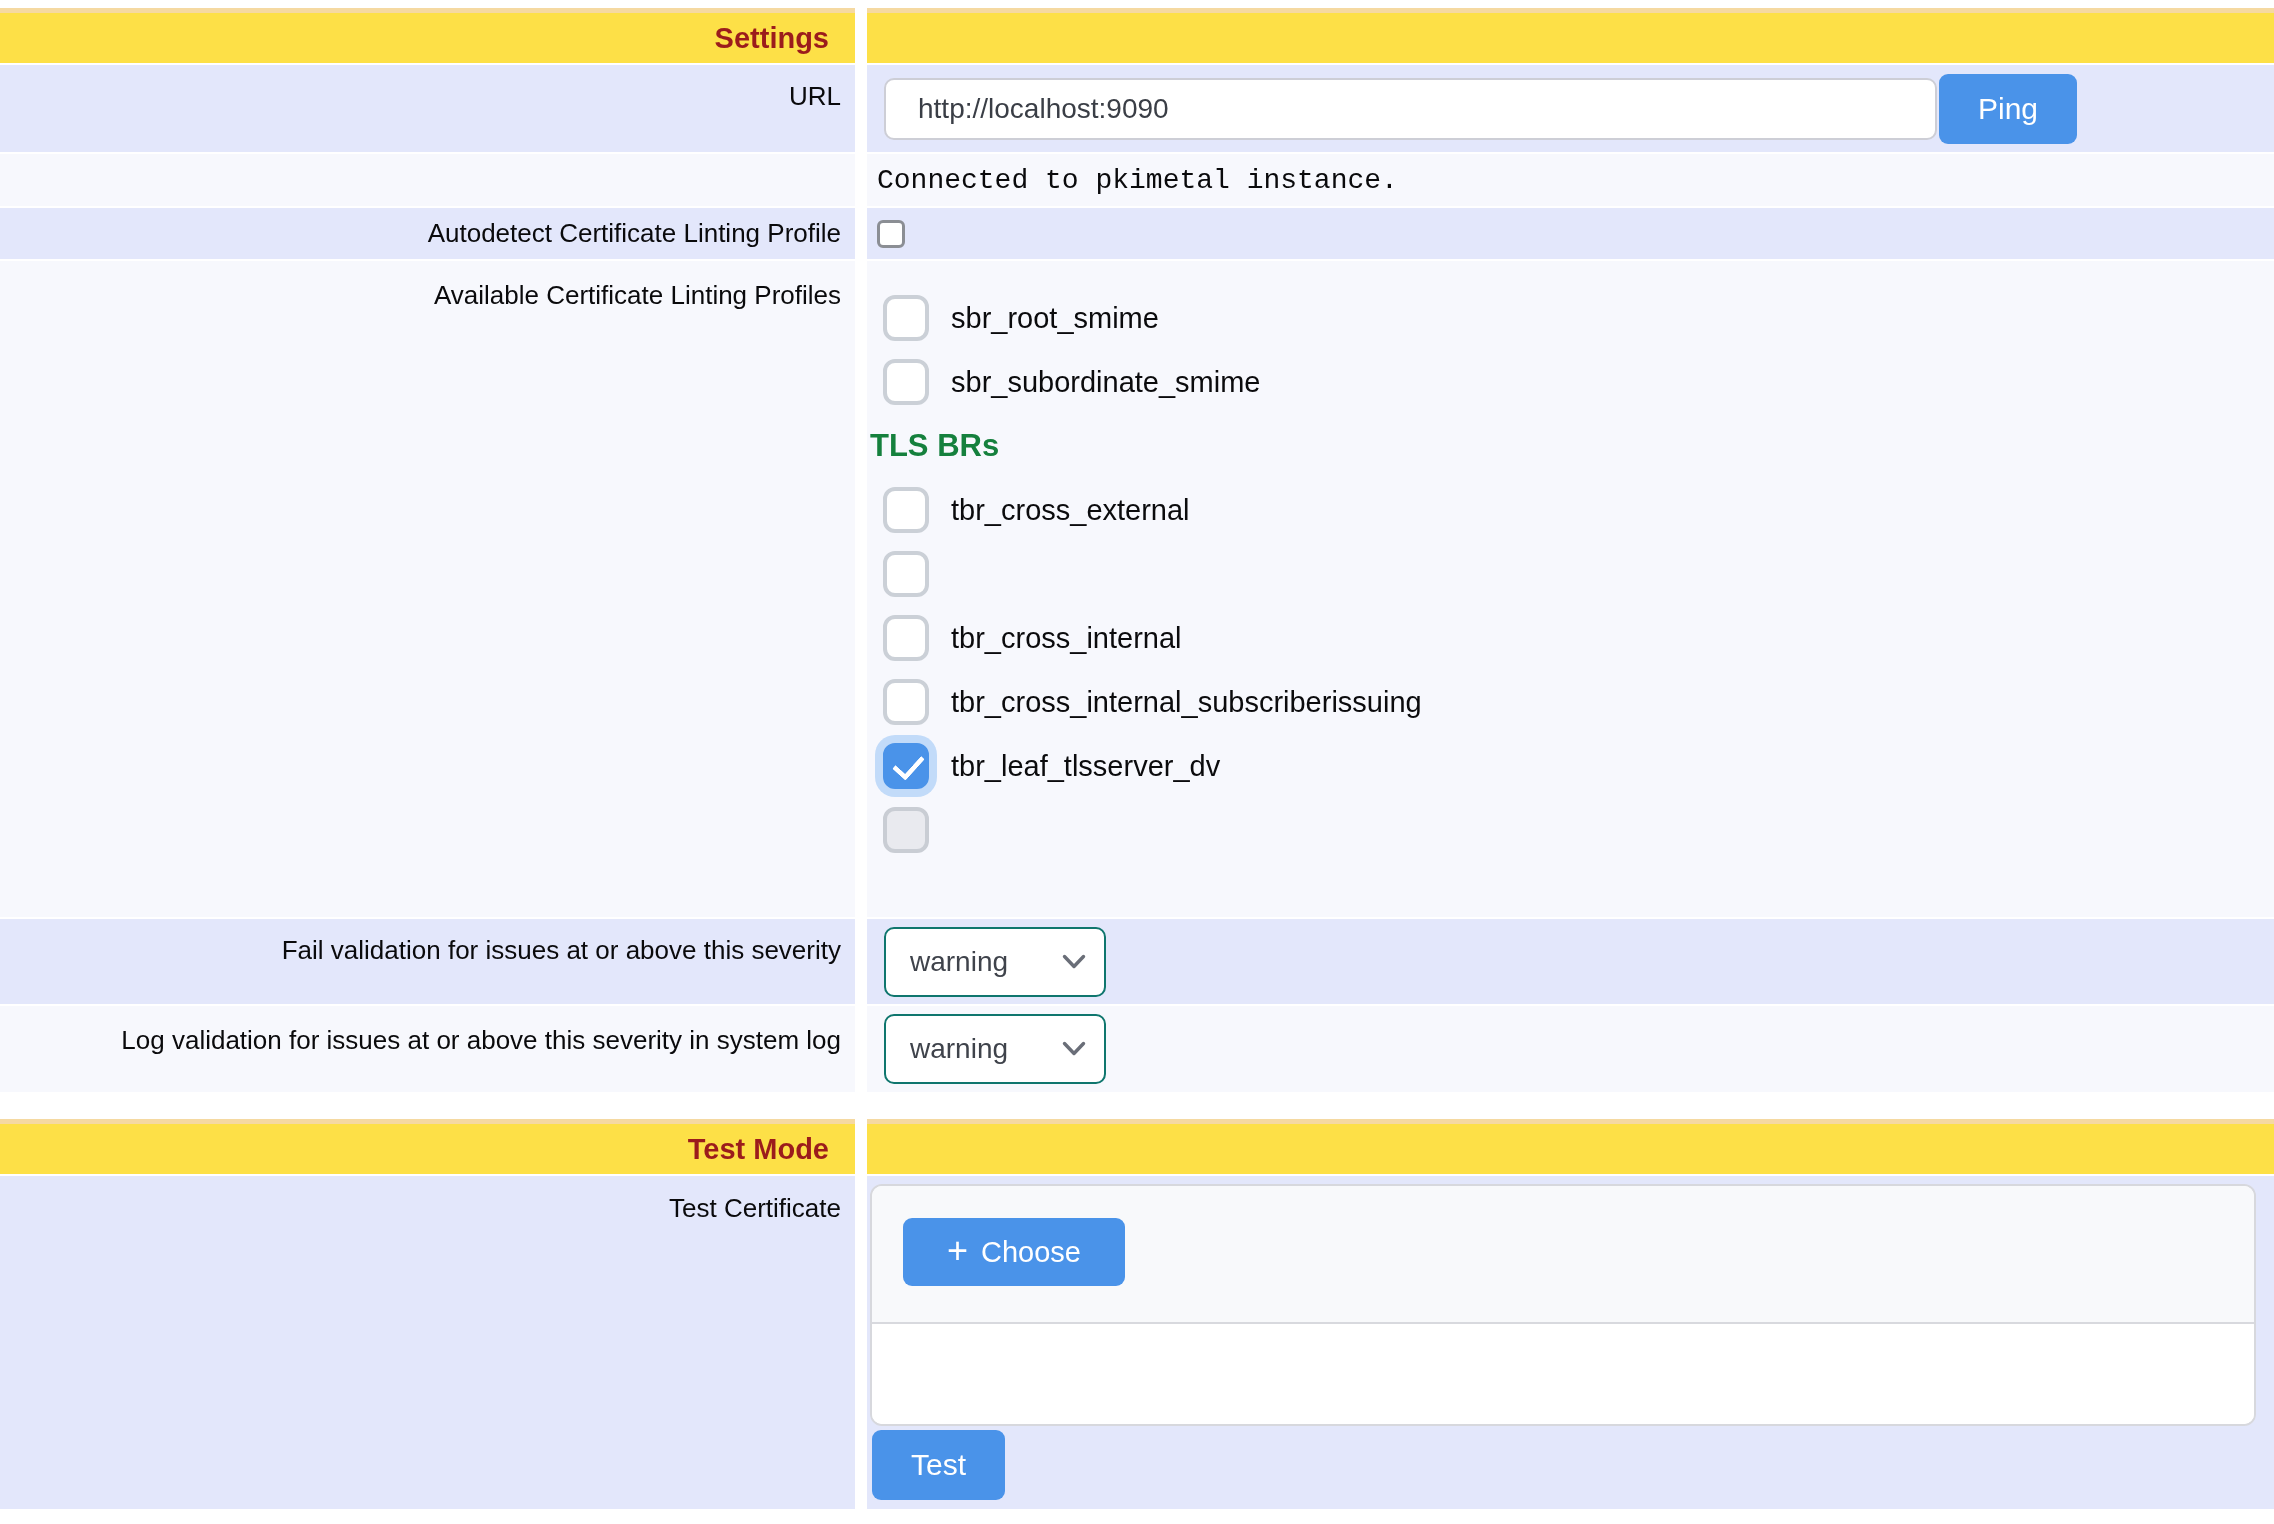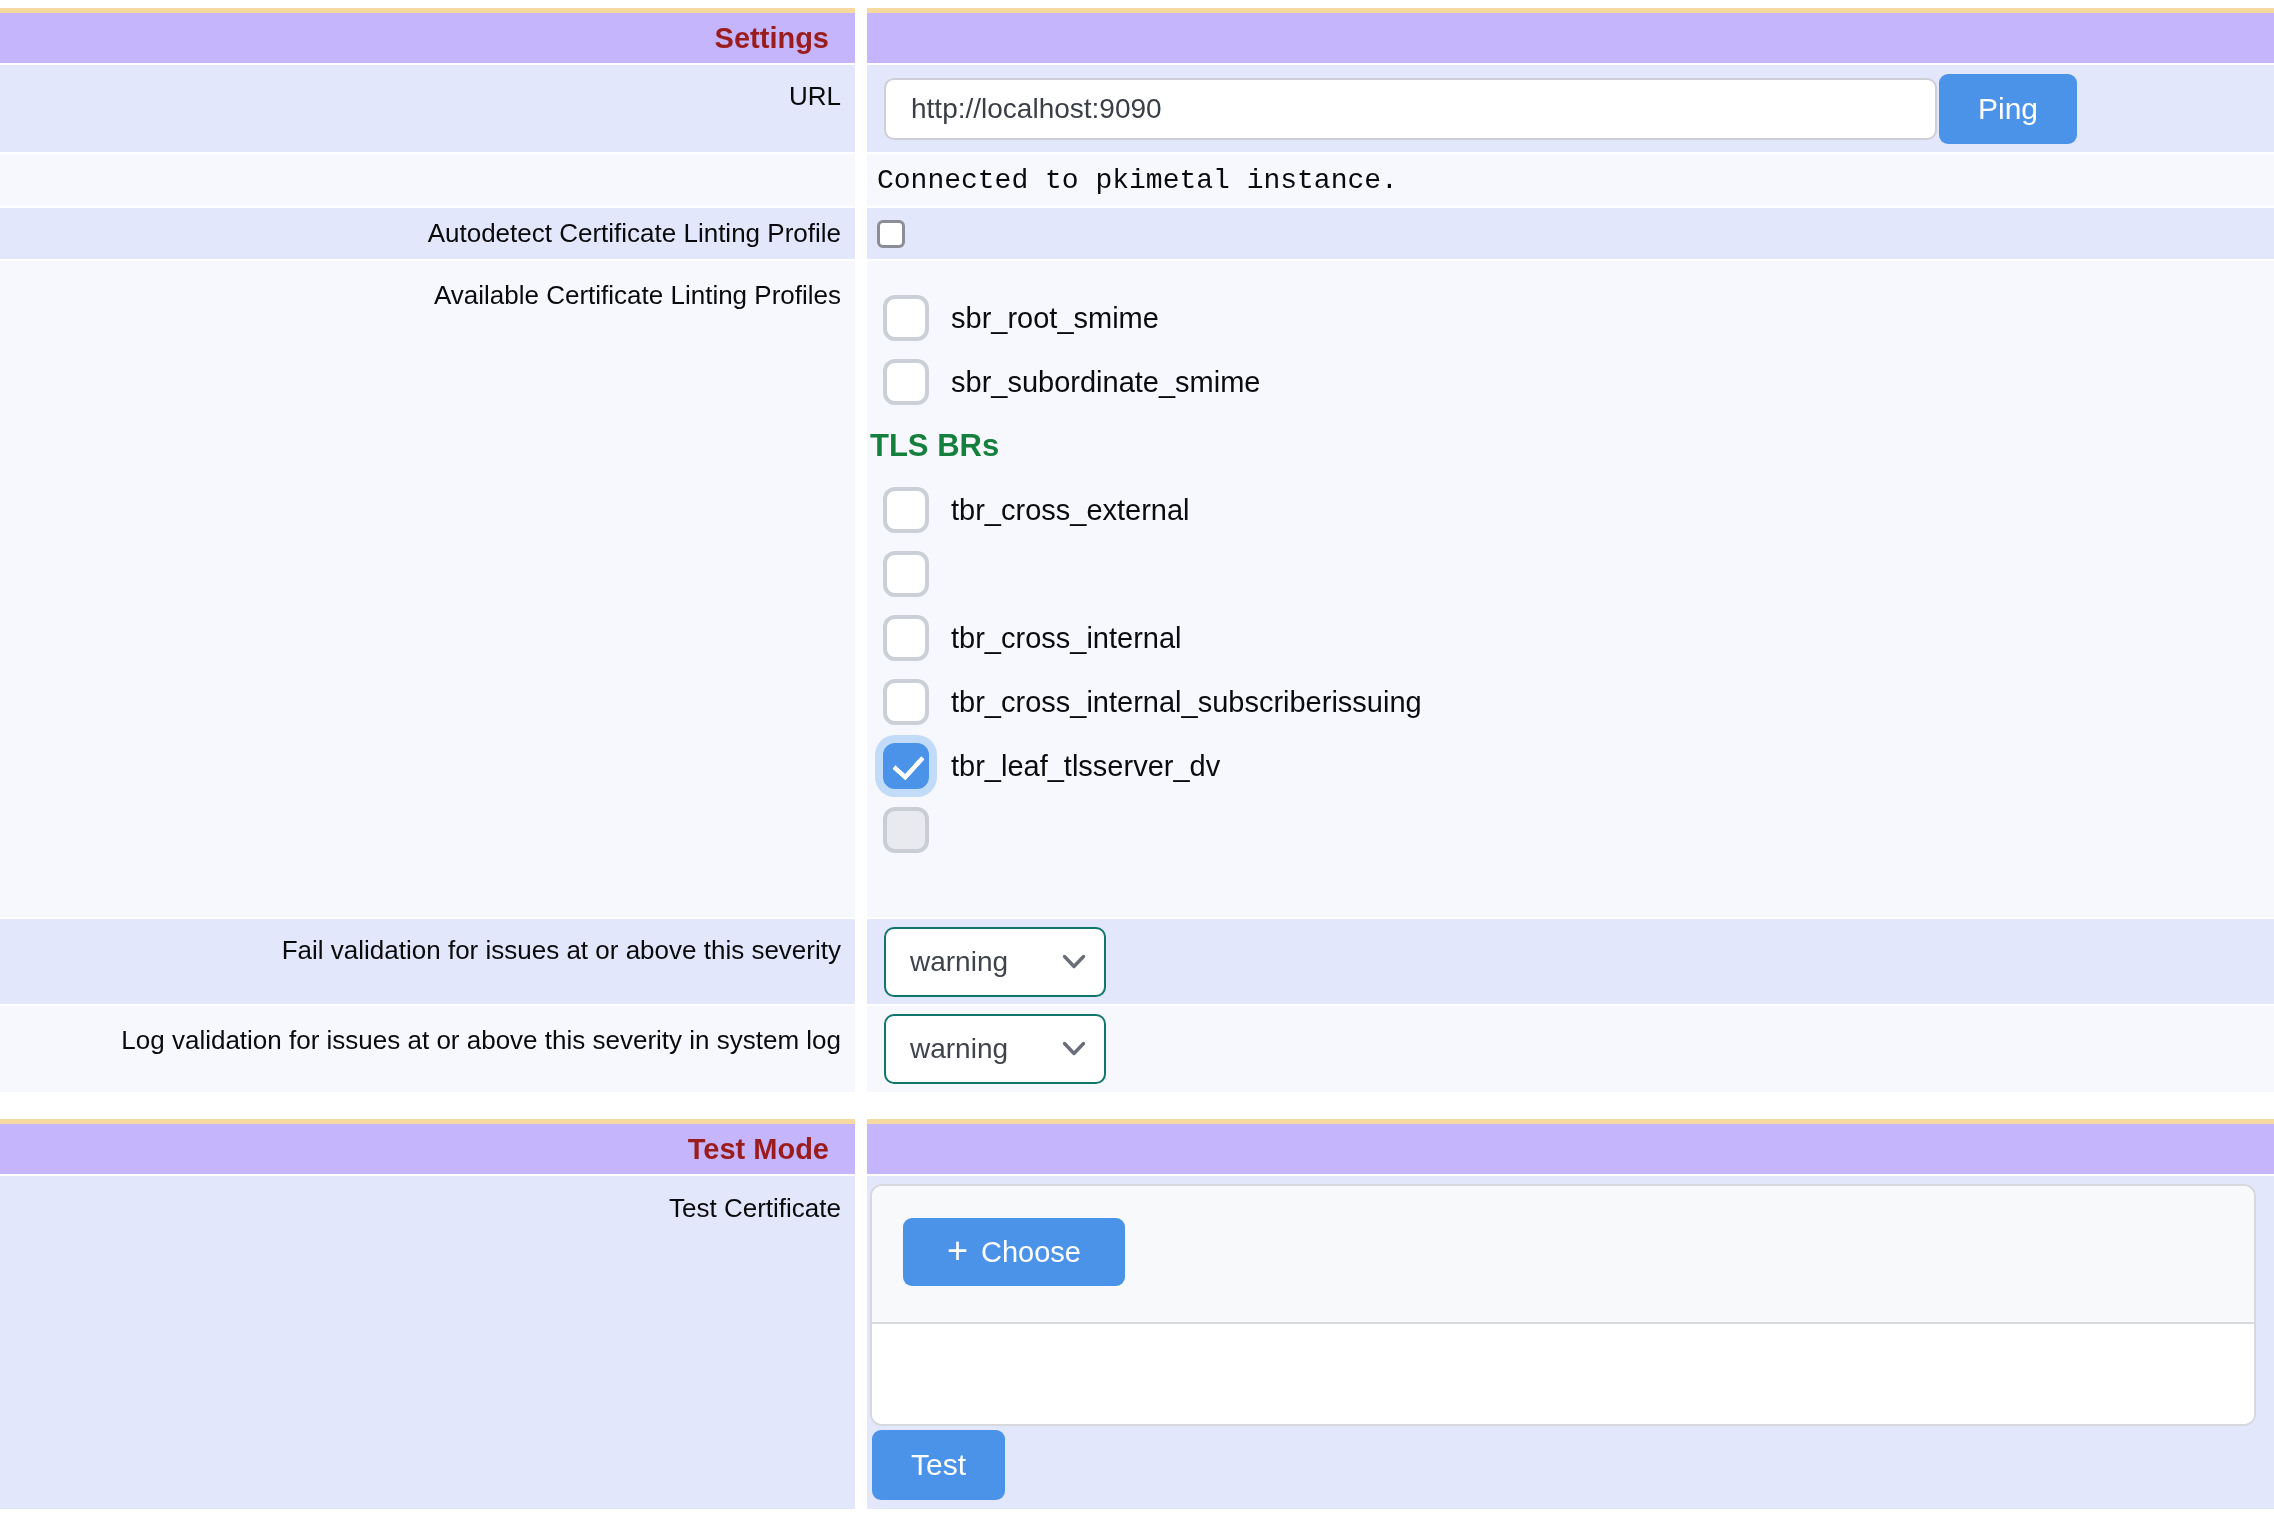--- a/index.html
+++ b/index.html
@@ -14,21 +14,21 @@
   .tbl-settings{margin-top:8px;}
   .tbl-testmode{margin-top:27px;}
   .row{display:grid;grid-template-columns:855px 12px 1fr;}
   .cell{box-sizing:border-box;}
   .lav{background:#E3E7FB;}
   .lit{background:#F7F8FD;}
   .gapcell{background:transparent;}
 
   
   .hdr-row .cell{
-    background:#c4b5fd;
+    background:#fde047;
     border-top:5px solid #F5D9A1;
   }
   .hdr-row{height:55px;}
   .hdr-left{
     display:flex;align-items:center;justify-content:flex-end;
     padding-right:26px;
   }
   .hdr-title{
     font-size:29px;font-weight:bold;color:#9B1C1C;
   }
@@ -45,21 +45,21 @@
   
   .row-url{height:87px;}
   .row-url .lbl-cell{padding-top:16px;}
   .url-field-cell{display:flex;align-items:center;padding-left:17px;}
   .url-input{
     width:1053px;height:62px;box-sizing:border-box;
     border:2px solid #CDCED6;border-radius:10px;
     background:#ffffff;
     font-family:"Liberation Sans", sans-serif;
     font-size:28px;color:#3A3E46;
-    padding:0 25px;outline:none;
+    padding:0 32px;outline:none;
   }
   .btn{
     display:flex;align-items:center;justify-content:center;
     background:#4A93E9;color:#ffffff;
     border:none;border-radius:9px;
     font-family:"Liberation Sans", sans-serif;
     cursor:pointer;
   }
   .ping-btn{width:138px;height:70px;font-size:30px;margin-left:2px;}
 

